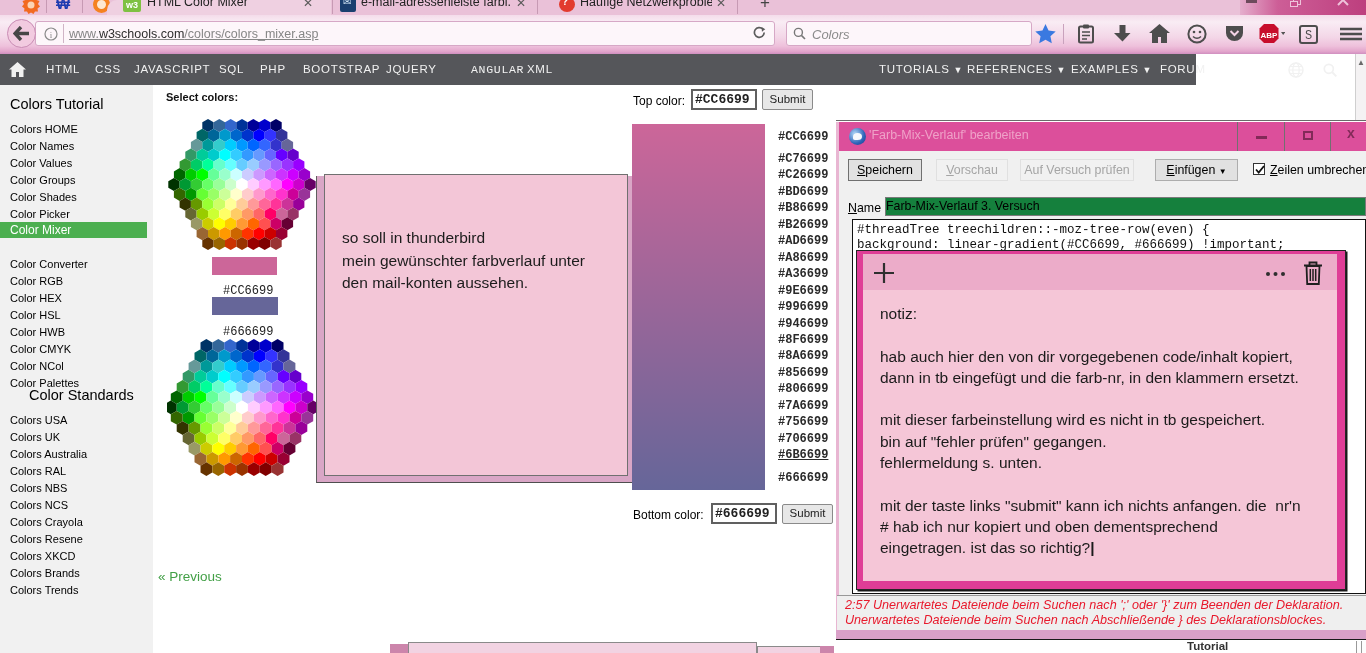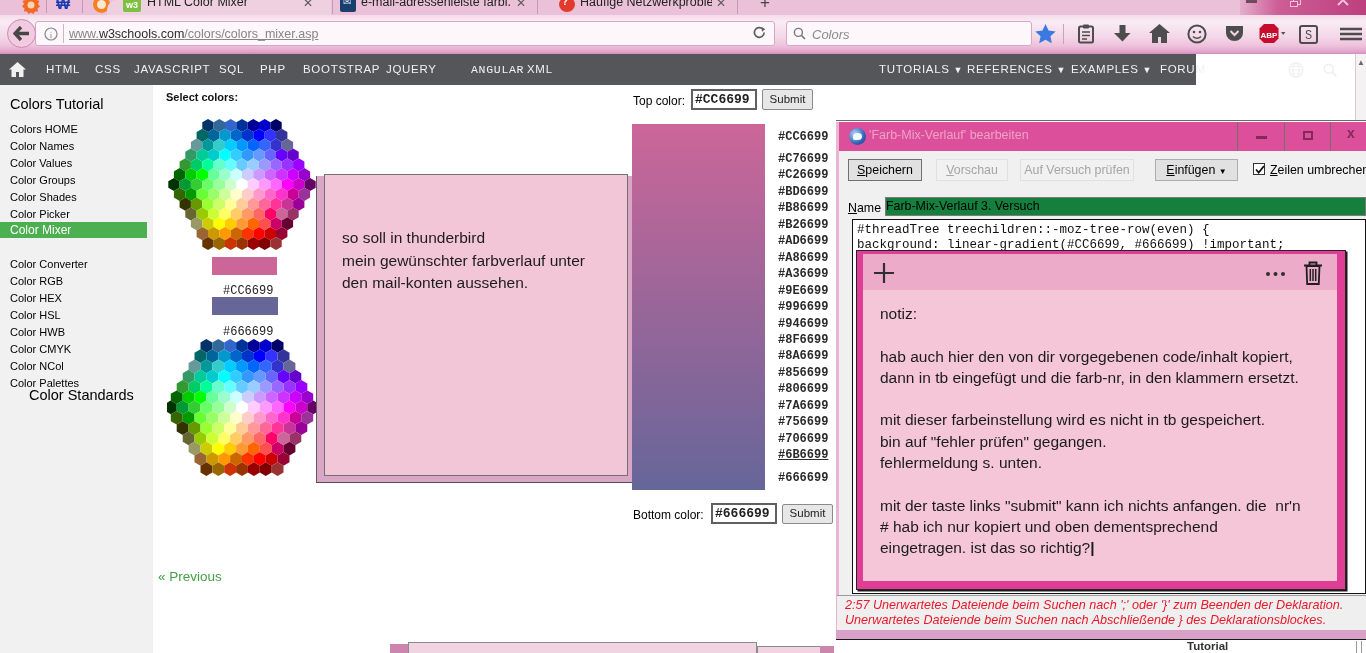--- a/index.html
+++ b/index.html
@@ -142,20 +142,21 @@
 <div class="abs" style="left:1357px;top:58px;width:8px;height:8px;color:#6a6a6a;font-size:8px;">▲</div>
 <div class="abs" style="left:1356px;top:641px;width:10px;height:12px;background:#fdfdfd;border-left:1px solid #999;"></div>
 <div class="abs" style="left:1361px;top:641px;width:1px;height:12px;background:#999;"></div>
 
 <div class="abs" style="left:0;top:85px;width:153px;height:568px;background:#f1f1f1;color:#000;">
   <div class="abs nw" style="left:10px;top:11px;font-size:14.5px;">Colors Tutorial</div>
   <div class="abs nw" style="left:10px;top:36px;font-size:11px;line-height:17px;">Colors HOME<br>Color Names<br>Color Values<br>Color Groups<br>Color Shades<br>Color Picker</div>
   <div class="abs nw" style="left:0px;top:137px;width:147px;height:16px;background:#4caf50;color:#fff;font-size:12px;line-height:16px;"><span style="margin-left:10px;">Color Mixer</span></div>
   <div class="abs nw" style="left:10px;top:155px;font-size:11px;line-height:17px;margin-top:16px;">Color Converter<br>Color RGB<br>Color HEX<br>Color HSL<br>Color HWB<br>Color CMYK<br>Color NCol<br>Color Palettes</div>
   <div class="abs nw" style="left:10px;top:302px;font-size:14.5px;margin-left:19px;">Color Standards</div>
+  <div class="abs nw" style="left:10px;top:327px;font-size:11px;line-height:17px;">Colors USA<br>Colors UK<br>Colors Australia<br>Colors RAL<br>Colors NBS<br>Colors NCS<br>Colors Crayola<br>Colors Resene<br>Colors XKCD<br>Colors Brands<br>Colors Trends</div>
 </div>
 
 <div class="abs nw" style="left:166px;top:91px;font-size:11px;font-weight:bold;color:#111;">Select colors:</div>
 
 <div class="abs" style="left:167px;top:119px;"><svg width="150" height="131" viewBox="0 0 150 131">
       <polygon points="41.0,0.0 46.6,3.3 46.6,9.8 41.0,13.1 35.3,9.8 35.3,3.3" fill="#003366"></polygon>
       <polygon points="52.3,0.0 58.0,3.3 58.0,9.8 52.3,13.1 46.6,9.8 46.6,3.3" fill="#336699"></polygon>
       <polygon points="63.7,0.0 69.3,3.3 69.3,9.8 63.7,13.1 58.0,9.8 58.0,3.3" fill="#3366CC"></polygon>
       <polygon points="75.0,0.0 80.7,3.3 80.7,9.8 75.0,13.1 69.3,9.8 69.3,3.3" fill="#003399"></polygon>
       <polygon points="86.3,0.0 92.0,3.3 92.0,9.8 86.3,13.1 80.7,9.8 80.7,3.3" fill="#000099"></polygon>

